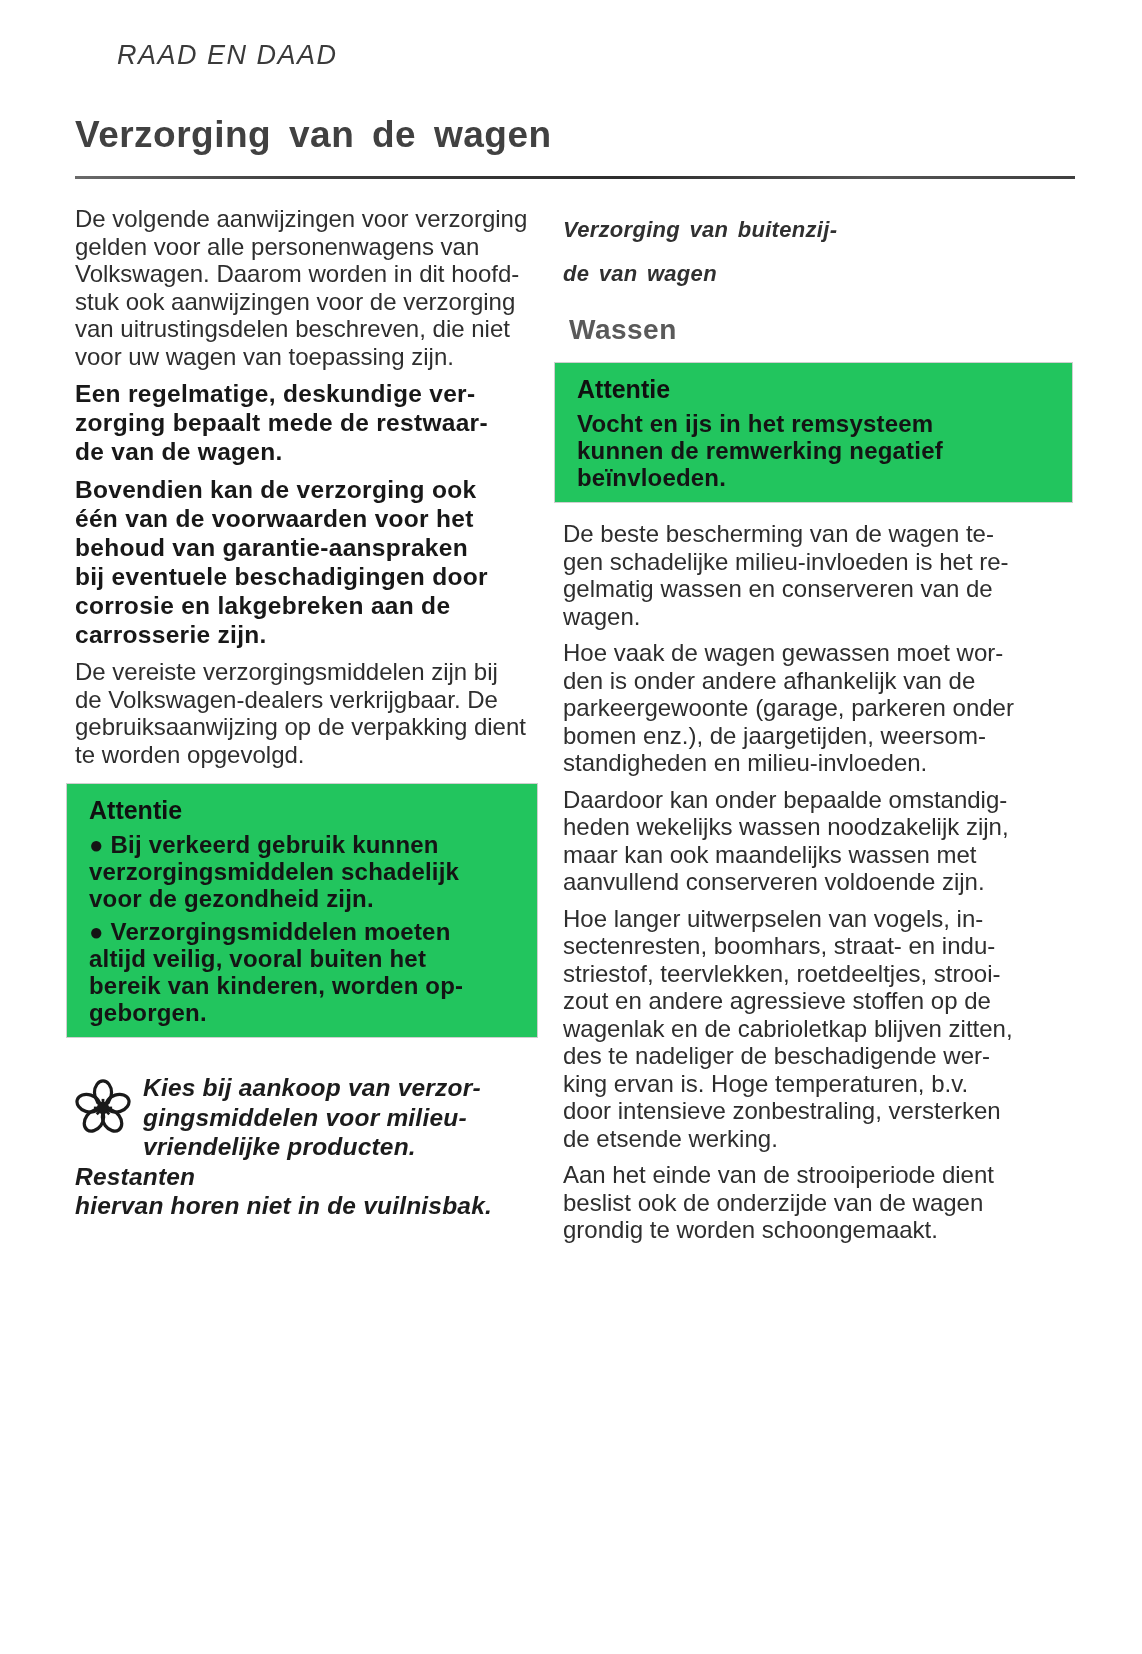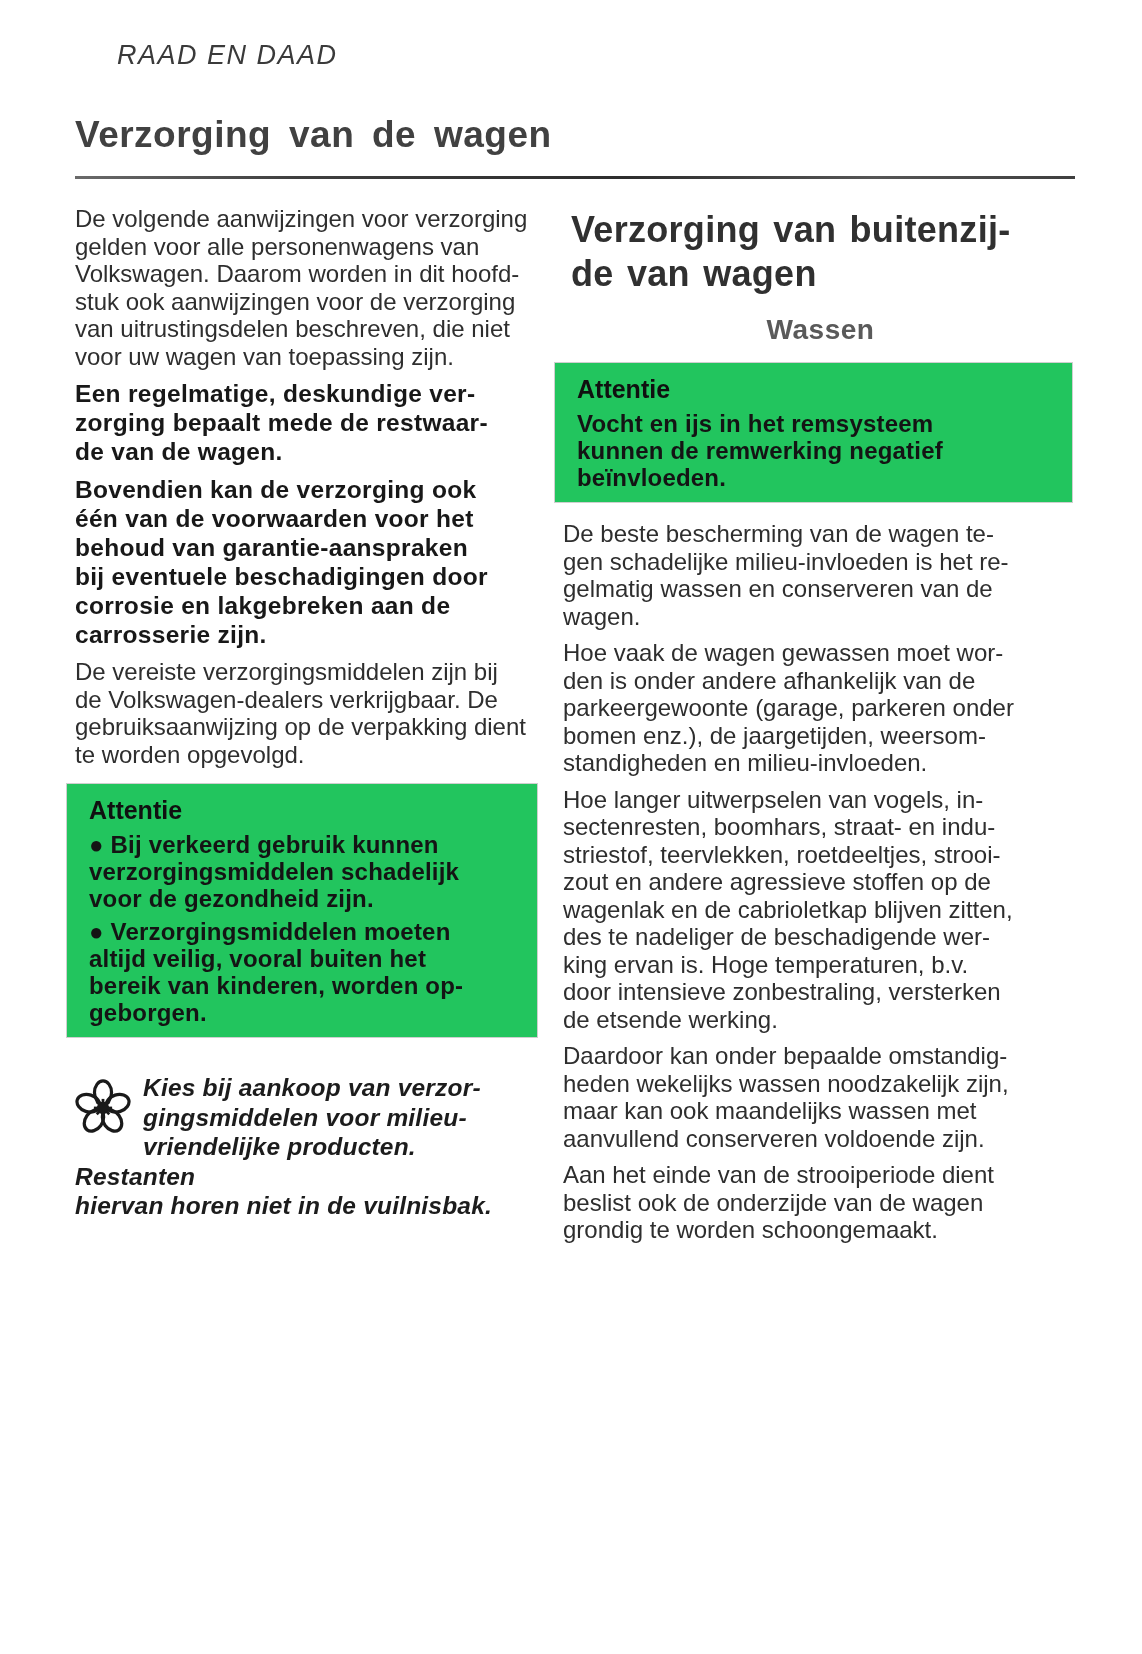--- a/index.html
+++ b/index.html
@@ -33,24 +33,24 @@
   }
   .att-title { font-weight:700; font-size:25px; color:#101010; margin:0; }
   .att-item, .att-body { font-weight:700; font-size:24px; line-height:27px; color:#141414; margin:6px 0 0 0; letter-spacing:0.2px; }
   .eco { margin-top:36px; }
   .eco-icon { float:left; width:56px; height:62px; margin:4px 12px 0 0; }
   .eco-text {
     margin:0; font-weight:700; font-style:italic; font-size:24.5px;
     line-height:29.5px; color:#1c1c1c; letter-spacing:0.2px;
   }
   .right-title {
-    margin:10px 0 0 8px; font-size:36px; line-height:44px; font-weight:700;
-    color:#303030; letter-spacing:0.3px; word-spacing:3px;
+    margin:10px 0 0 0; font-size:22px; line-height:44px; font-weight:700;
+    color:#303030; letter-spacing:0.3px; word-spacing:3px;font-style:italic;
   }
-  .right-subtitle { margin:18px 0 0 6px; font-size:28px; font-weight:700; color:#5a5a5a; letter-spacing:0.5px;text-align:center; }
+  .right-subtitle { margin:18px 0 0 6px; font-size:28px; font-weight:700; color:#5a5a5a; letter-spacing:0.5px; }
   .col-right .attention { margin-top:17px; margin-bottom:18px; }
   .col-right p.body.first { margin-top:12px; }
   .footer { position:absolute; left:75px; right:67px; top:1540px; display:flex; align-items:center;justify-content:flex-end; }
   .page-number { font-size:27px; color:#2a2a2a; margin-right:18px; }
   .footer-line { flex:1; height:2px; background:linear-gradient(90deg,#555 0%, #333 30%, #555 45%, #2f2f2f 60%, #555 100%); margin-right:14px; }
   .footer-text { font-size:25px; color:#1f1f1f; letter-spacing:0.5px; }
 </style>
 </head>
 <body>
 
@@ -135,33 +135,33 @@
 
       <p class="body lines first">De beste bescherming van de wagen te-
 gen schadelijke milieu-invloeden is het re-
 gelmatig wassen en conserveren van de
 wagen.</p>
       <p class="body lines">Hoe vaak de wagen gewassen moet wor-
 den is onder andere afhankelijk van de
 parkeergewoonte (garage, parkeren onder
 bomen enz.), de jaargetijden, weersom-
 standigheden en milieu-invloeden.</p>
+      <p class="body lines">Daardoor kan onder bepaalde omstandig-
+heden wekelijks wassen noodzakelijk zijn,
+maar kan ook maandelijks wassen met
+aanvullend conserveren voldoende zijn.</p>
       <p class="body lines">Hoe langer uitwerpselen van vogels, in-
 sectenresten, boomhars, straat- en indu-
 striestof, teervlekken, roetdeeltjes, strooi-
 zout en andere agressieve stoffen op de
 wagenlak en de cabrioletkap blijven zitten,
 des te nadeliger de beschadigende wer-
 king ervan is. Hoge temperaturen, b.v.
 door intensieve zonbestraling, versterken
 de etsende werking.</p>
-      <p class="body lines">Daardoor kan onder bepaalde omstandig-
-heden wekelijks wassen noodzakelijk zijn,
-maar kan ook maandelijks wassen met
-aanvullend conserveren voldoende zijn.</p>
       <p class="body lines">Aan het einde van de strooiperiode dient
 beslist ook de onderzijde van de wagen
 grondig te worden schoongemaakt.</p>
     </div>
 
   </div>
 
   <div class="footer">
     <span class="page-number">20</span>
     <span class="footer-line"></span>

